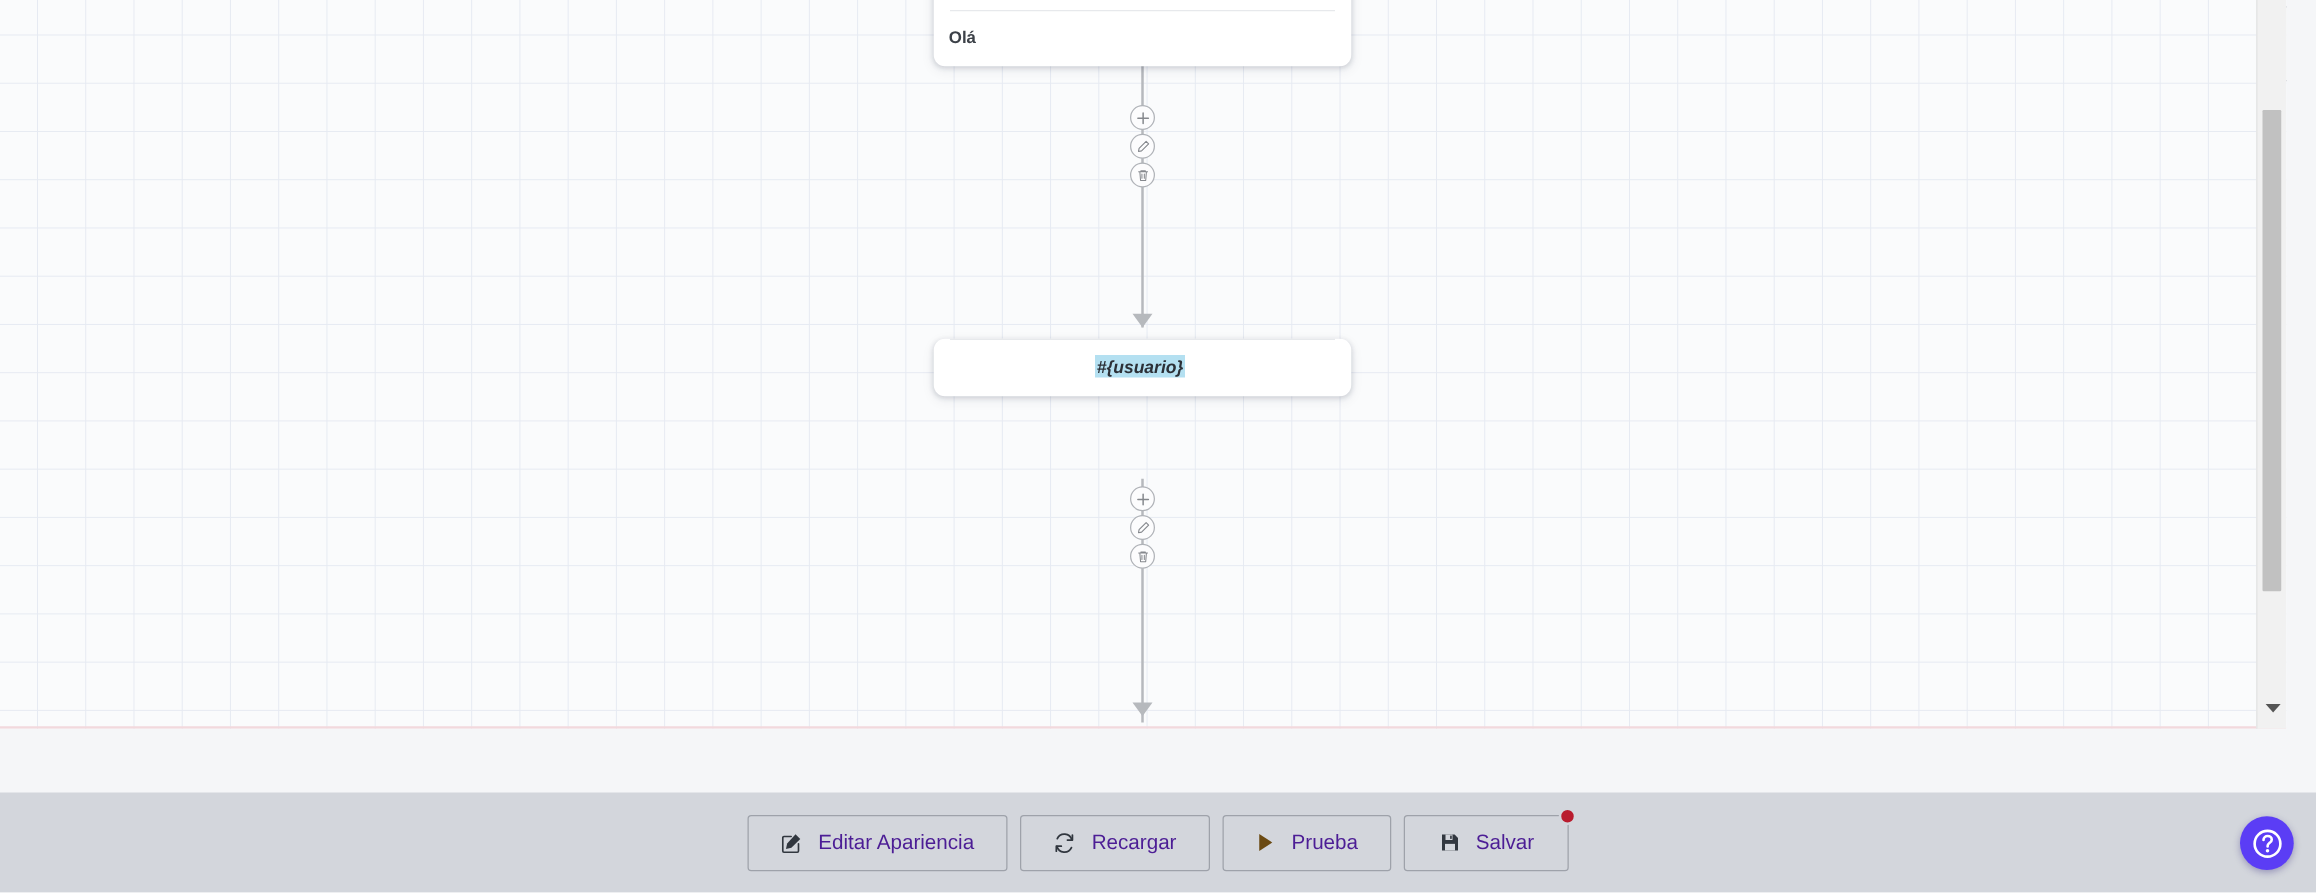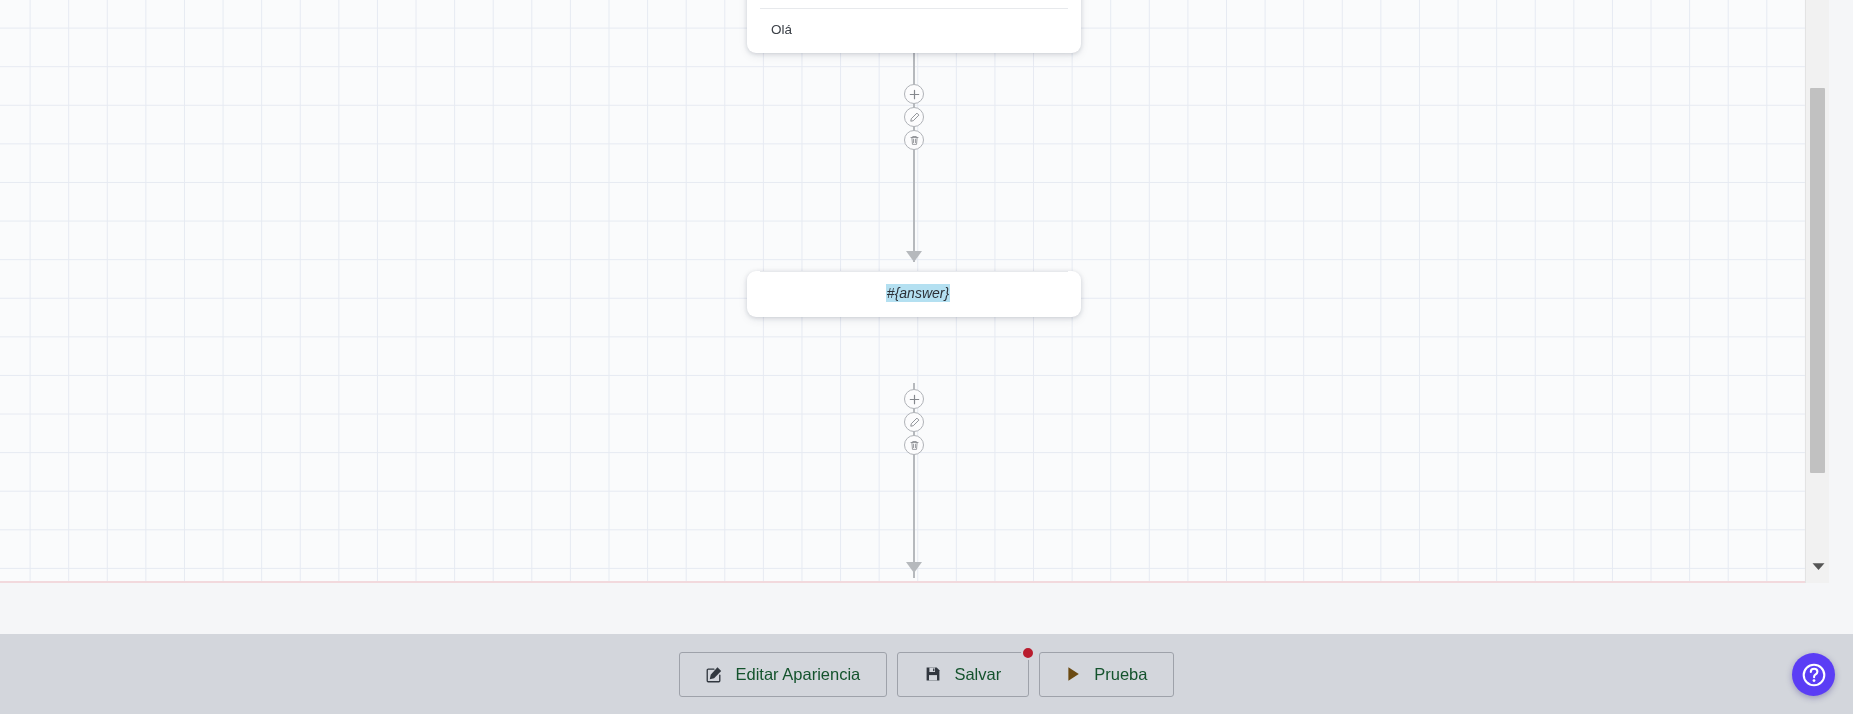--- a/index.html
+++ b/index.html
@@ -58,24 +58,25 @@
     letter-spacing: .1px;
     white-space: nowrap;
   }
   .node-actions {
     margin-left: auto;
     display: flex; align-items: center; gap: 10px;
   }
   .act-icon { width: 15px; height: 16px; display: block; cursor: pointer; }
   .node-sep { height: 1px; background: #e7e9ec; margin: 0 13px; }
   .node-body {
-    padding: 13px 16px 16px 24px;
+    padding: 13px 16px 16px 12px;
     font-size: 13.5px;
     color: #3c4148;
     min-height: 42px;
+    font-weight: bold;
   }
   .body-left  { text-align: left; }
   .body-center{ text-align: center; }
   .var-chip {
     font-style: italic;
     background: #b4e0f1;
     color: #2c3037;
     padding: 1px 1px;
     font-size: 14px;
   }
@@ -157,21 +158,21 @@
   .tb-btn {
     position: relative;
     height: 45px;
     min-width: 132px;
     padding: 0 26px;
     background: #d3d6dc;
     border: 1px solid #9ea2aa;
     border-radius: 3px;
     display: flex; align-items: center; justify-content: center; gap: 13px;
     font-size: 16.5px;
-    color: #14532d;
+    color: #4c1d95;
     cursor: pointer;
     white-space: nowrap;
   }
   .tb-btn.primary {
     background: #5b3df5;
     border-color: #5b3df5;
     color: #ffffff;
     font-weight: bold;
   }
   .tb-ico { display: flex; align-items: center; justify-content: center; }
@@ -253,21 +254,21 @@
         
         
       </div>
       <div class="node-sep"></div>
       <div class="node-body body-left">Olá</div>
     </div>
 
     <div class="node" style="left:747px; top:271px;">
       <div class="node-sep"></div>
       <div class="node-body body-center">
-        <span class="var-chip">#{answer}</span>
+        <span class="var-chip">#{usuario}</span>
       </div>
     </div>
 
     <div id="partial-node"></div>
 
     <div id="vscroll">
       <div id="vscroll-thumb"></div>
       <div id="vscroll-down">
         <svg width="13" height="9" viewBox="0 0 13 9">
             <path d="M0.5 1.2h12L6.5 8z" fill="#555555"></path>
@@ -282,43 +283,52 @@
     <div class="tb-btn">
       <span class="tb-ico">
         <svg width="17" height="17" viewBox="0 0 18 18">
             <path d="M14.6 9.6v6.1a1 1 0 01-1 1H2.3a1 1 0 01-1-1V4.4a1 1 0 011-1h6.1" fill="none" stroke="#31373f" stroke-width="1.4" stroke-linecap="round"></path>
             <path d="M12.1 1.4l4 4L8.6 12.9l-4.6 1 1-4.6z" fill="#31373f"></path>
           </svg>
       </span>
       <span>Editar Apariencia</span>
     </div>
 
+    <div class="tb-btn">
+      <span class="tb-ico">
+        <svg width="17" height="17" viewBox="0 0 18 18">
+            <path d="M15.3 6.2A6.6 6.6 0 003 5.2M2.7 11.8a6.6 6.6 0 0012.3 1" fill="none" stroke="#31373f" stroke-width="1.5" stroke-linecap="round"></path>
+            <path d="M15.8 2.2v4.2h-4.2M2.2 15.8v-4.2h4.2" fill="none" stroke="#31373f" stroke-width="1.5" stroke-linecap="round" stroke-linejoin="round"></path>
+          </svg>
+      </span>
+      <span>Recargar</span>
+    </div>
+
+    <div class="tb-btn">
+      <span class="tb-ico">
+        <svg width="15" height="16" viewBox="0 0 15 16">
+            <path d="M2.4 1.2l10.4 6.8-10.4 6.8z" fill="#6b4a12"></path>
+          </svg>
+      </span>
+      <span>Prueba</span>
+    </div>
 
     <div class="tb-btn">
       <span class="tb-dot"></span>
       <span class="tb-ico">
         <svg width="16" height="16" viewBox="0 0 16 16">
             <path d="M1.6 1.6h10.1l2.7 2.7v10.1H1.6z" fill="#31373f"></path>
             <rect x="4.4" y="1.6" width="5.6" height="4.4" fill="#d3d6dc"></rect>
             <rect x="8.1" y="2.5" width="1.3" height="2.6" fill="#31373f"></rect>
             <rect x="4" y="9.1" width="8" height="5.3" fill="#d3d6dc"></rect>
           </svg>
       </span>
       <span>Salvar</span>
     </div>
 
-    <div class="tb-btn">
-      <span class="tb-ico">
-        <svg width="15" height="16" viewBox="0 0 15 16">
-            <path d="M2.4 1.2l10.4 6.8-10.4 6.8z" fill="#6b4a12"></path>
-          </svg>
-      </span>
-      <span>Prueba</span>
-    </div>
-
 
 
   </div>
 
   <div id="help-fab">
     <svg width="28" height="28" viewBox="0 0 28 28">
       <circle cx="14" cy="14" r="10.3" fill="none" stroke="#ffffff" stroke-width="2.1"></circle>
       <path d="M10.8 10.9c0-1.8 1.5-3.1 3.3-3.1 1.9 0 3.3 1.2 3.3 2.9 0 1.6-1 2.2-2.1 2.9-.9.6-1.2 1.1-1.2 2.1v.5" fill="none" stroke="#ffffff" stroke-width="2.1" stroke-linecap="round"></path>
       <circle cx="14" cy="19.6" r="1.4" fill="#ffffff"></circle>
     </svg>

